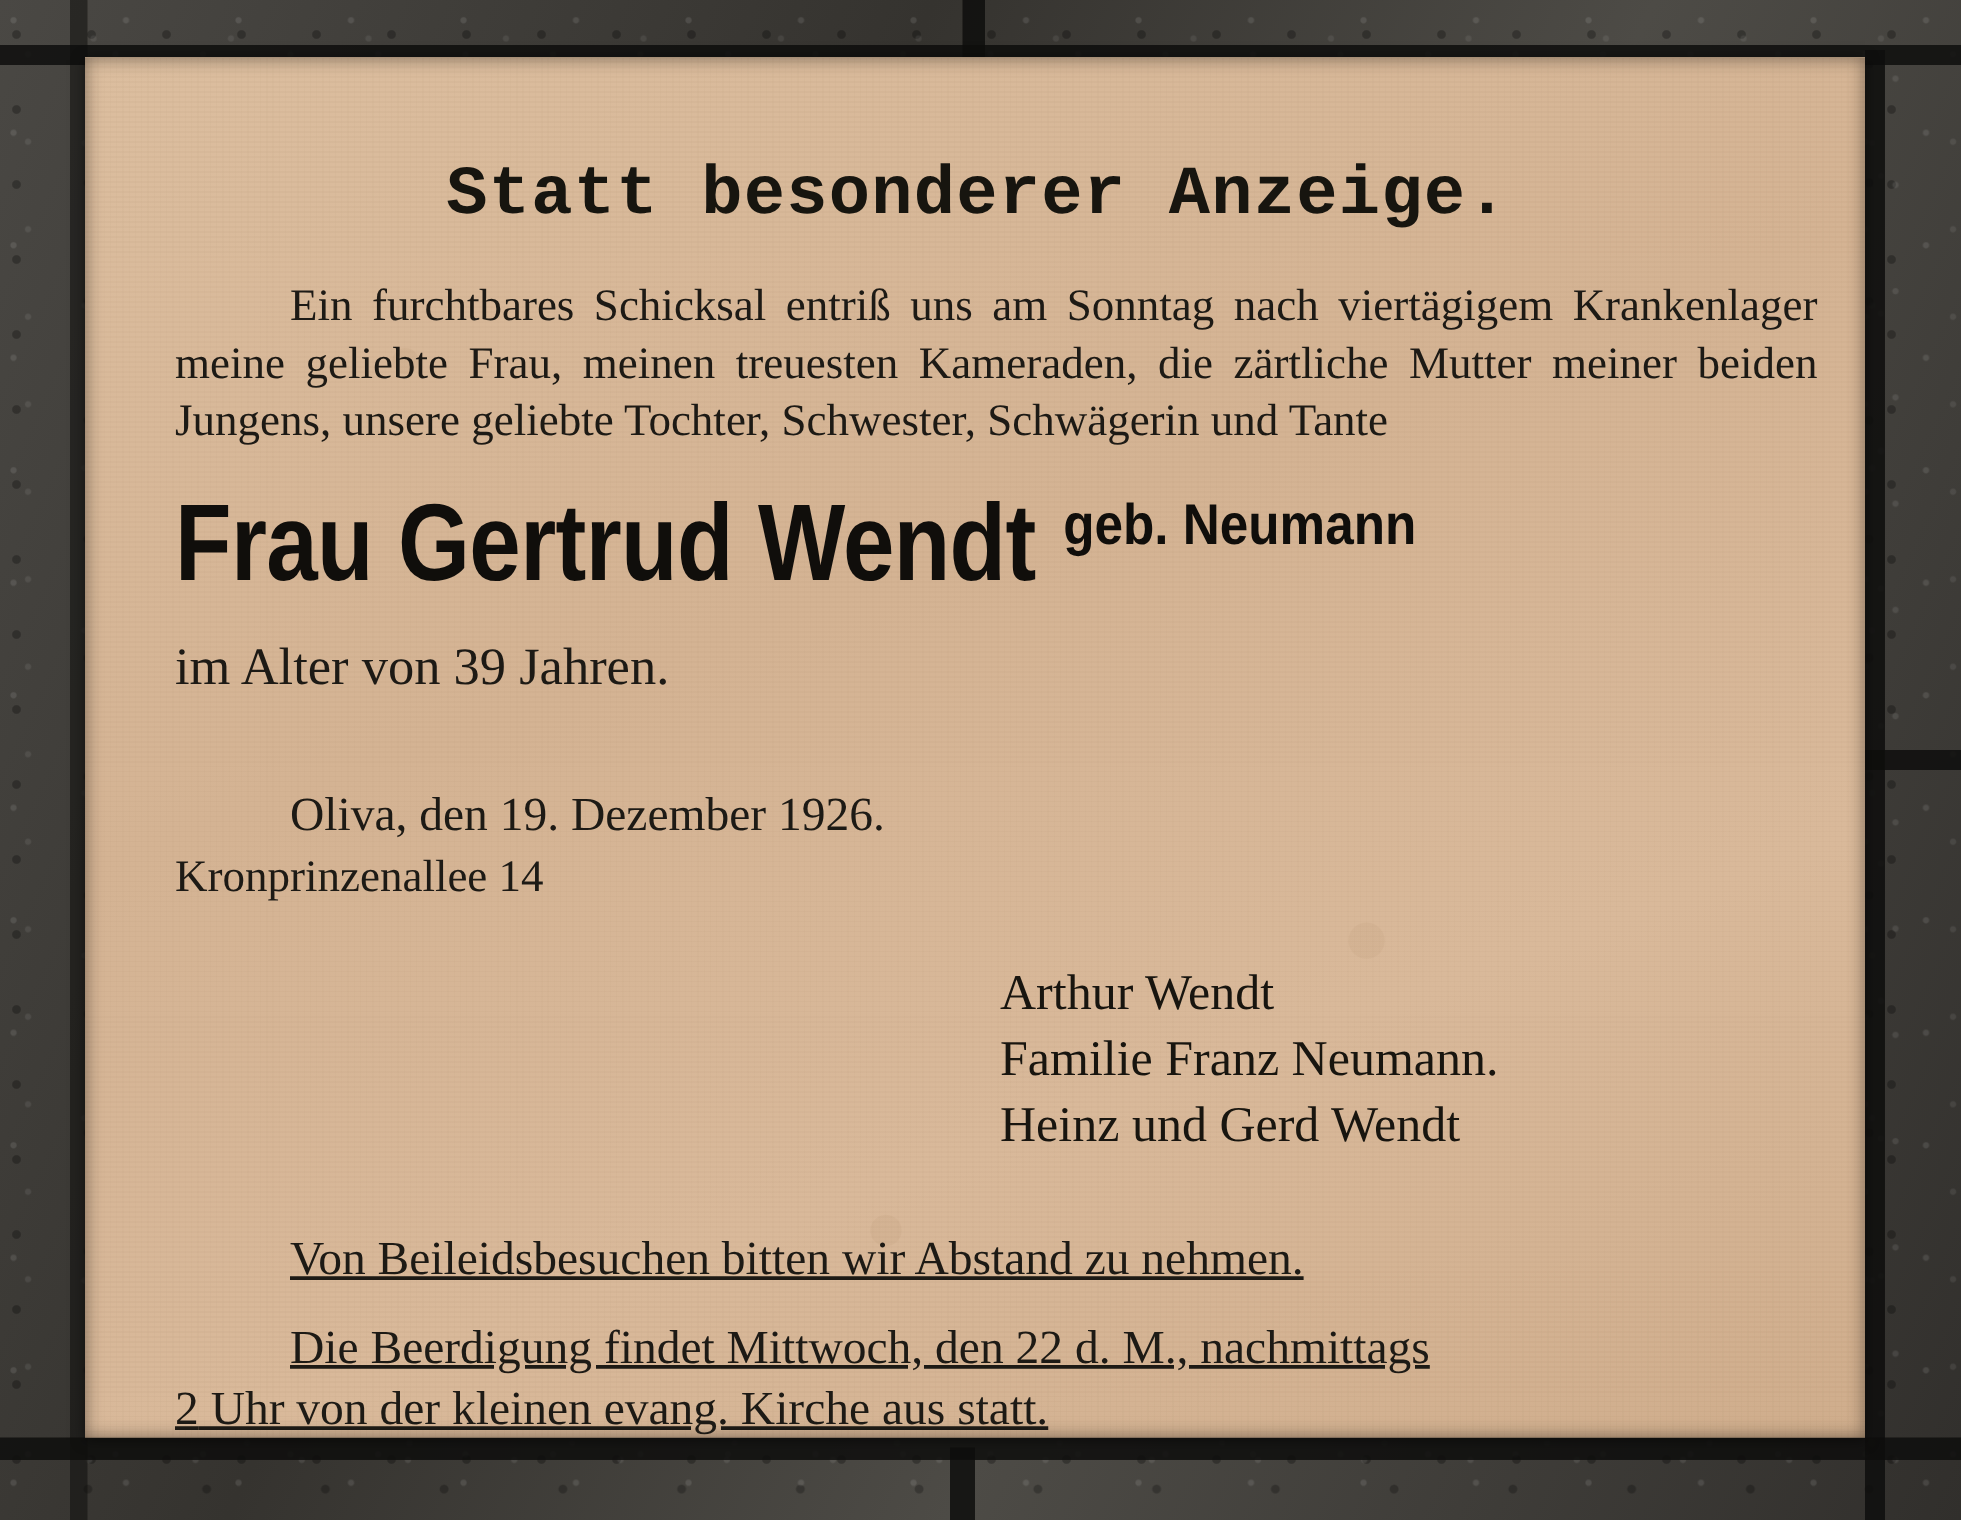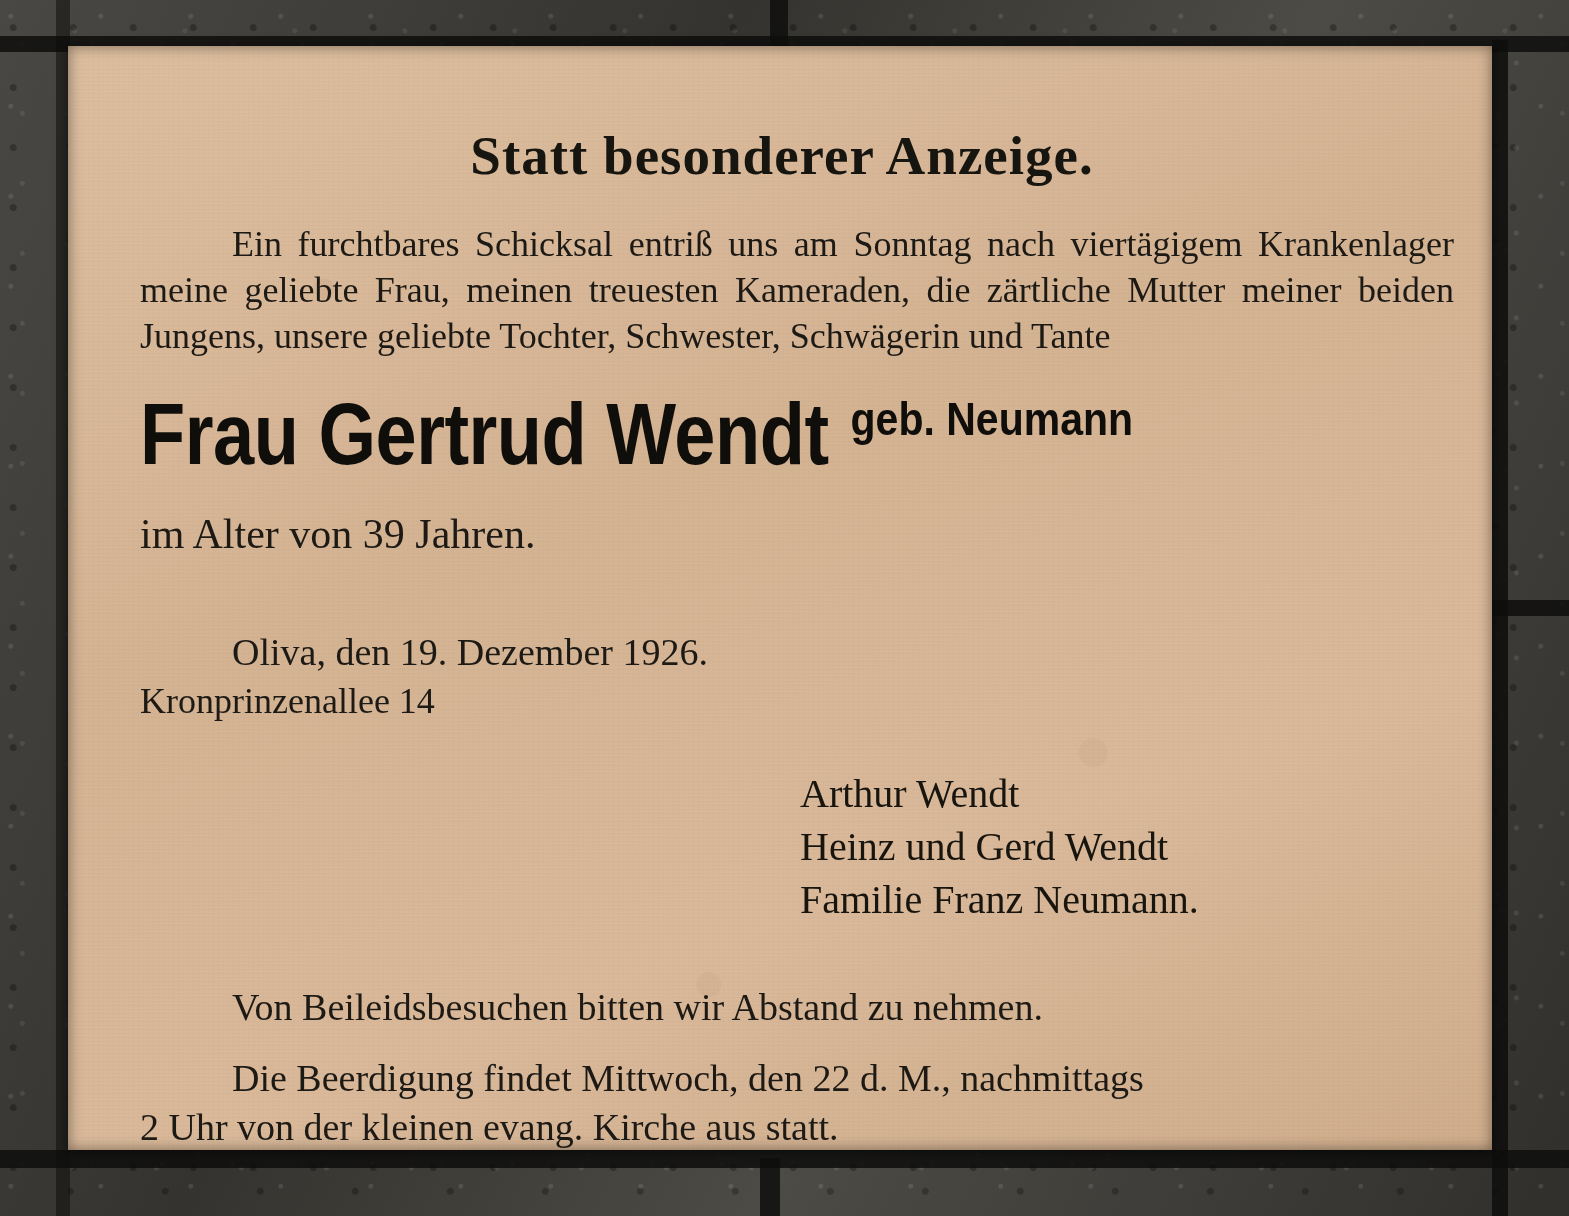--- a/index.html
+++ b/index.html
@@ -73,21 +73,21 @@
       repeating-linear-gradient(90deg, rgba(90,60,30,.06) 0 1px, transparent 1px 5px);
   }
 
   .content {
     position: relative;
     padding: 0 38px 0 72px;
   }
 
   .headline {
     text-align: center;
-    font-family: Liberation Serif, serif;
+    font-family: Liberation Mono, monospace;
     font-weight: bold;
     font-size: 55px;
     letter-spacing: 1px;
     margin: 78px 0 0 0;
     padding-right: 30px;
     color: #17150f;
   }
 
   .intro {
     margin: 34px 0 0 0;
@@ -150,20 +150,21 @@
     font-size: 40px;
     line-height: 1.32;
     color: #18150f;
   }
 
   .footer {
     margin: 56px 0 0 0;
     font-size: 38px;
     line-height: 1.30;
     color: #1d1a15;
+    text-decoration: underline;
   }
   .footer p { margin: 0 0 22px 0; }
   .footer .indent { display: inline-block; width: 92px; }
 </style>
 </head>
 <body>
 
 <div id="page">
 
   <div class="bg-stone"></div>
@@ -190,22 +191,22 @@
       </div>
 
       <p class="age">im Alter von 39 Jahren.</p>
 
       <p class="place-date">Oliva, den 19. Dezember 1926.</p>
 
       <p class="address">Kronprinzenallee 14</p>
 
       <div class="survivors">
         <div>Arthur Wendt</div>
+        <div>Familie Franz Neumann.</div>
         <div>Heinz und Gerd Wendt</div>
-        <div>Familie Franz Neumann.</div>
       </div>
 
       <div class="footer">
         <p><span class="indent"></span><span>Von Beileidsbesuchen bitten wir Abstand zu nehmen.</span></p>
         <p><span class="indent"></span><span>Die Beerdigung findet Mittwoch, den 22 d. M., nachmittags</span><br><span>2</span><span> Uhr von der kleinen evang. Kirche aus statt.</span></p>
       </div>
 
     </div>
   </div>
 </div>

